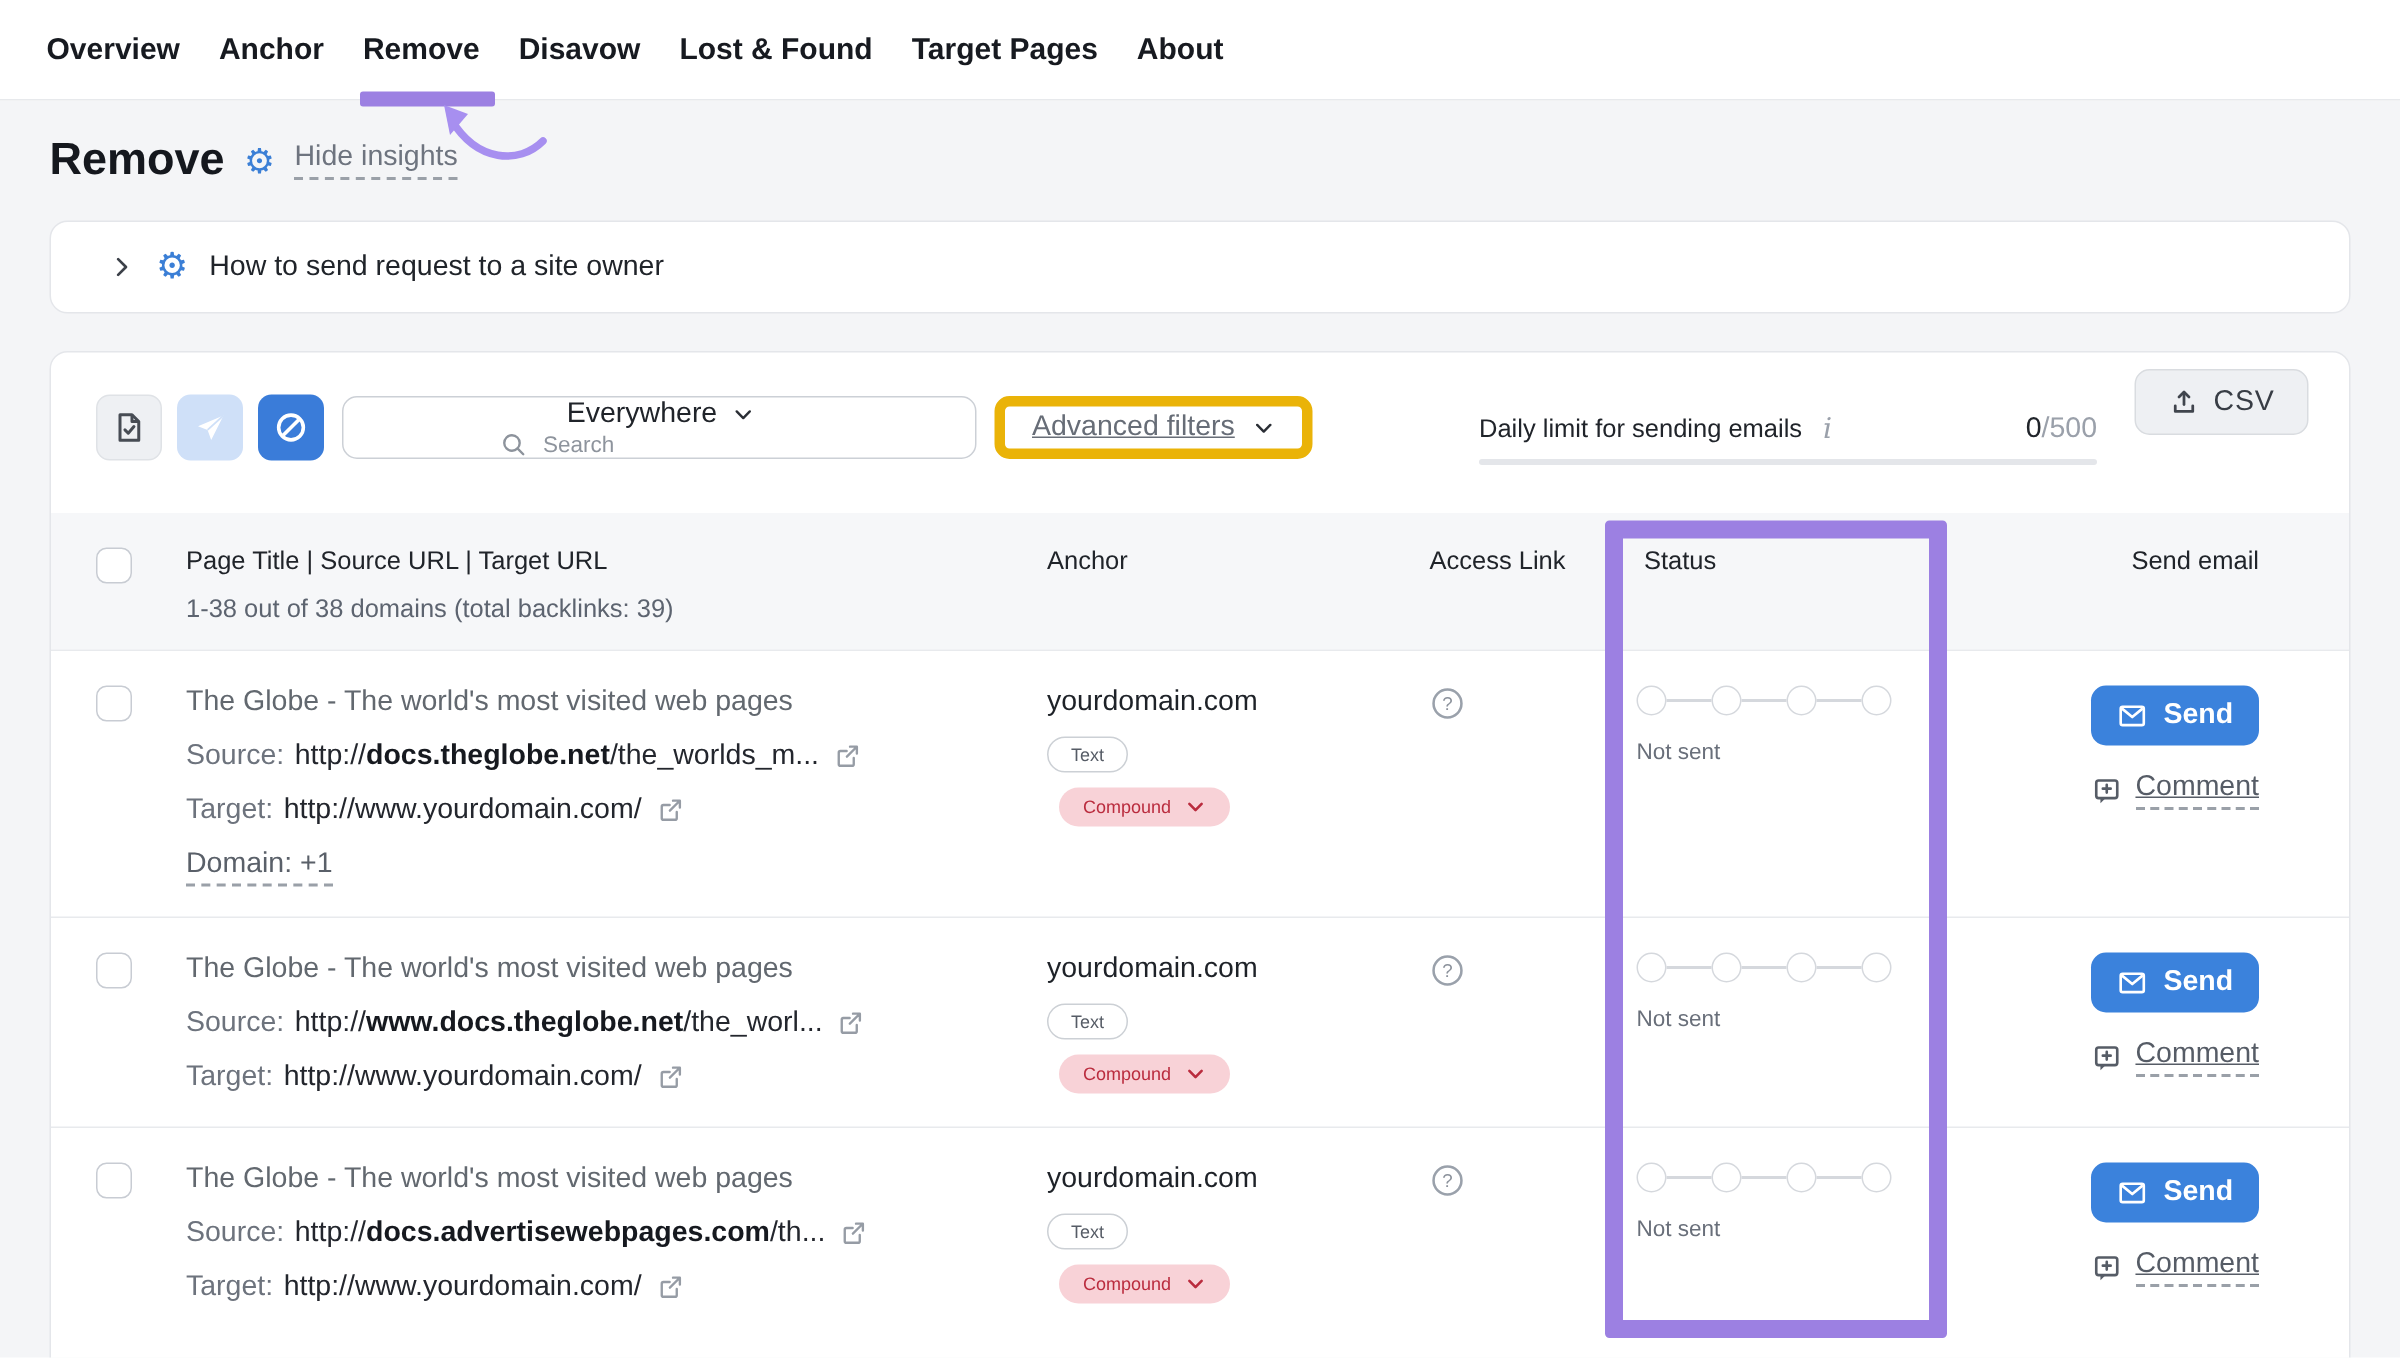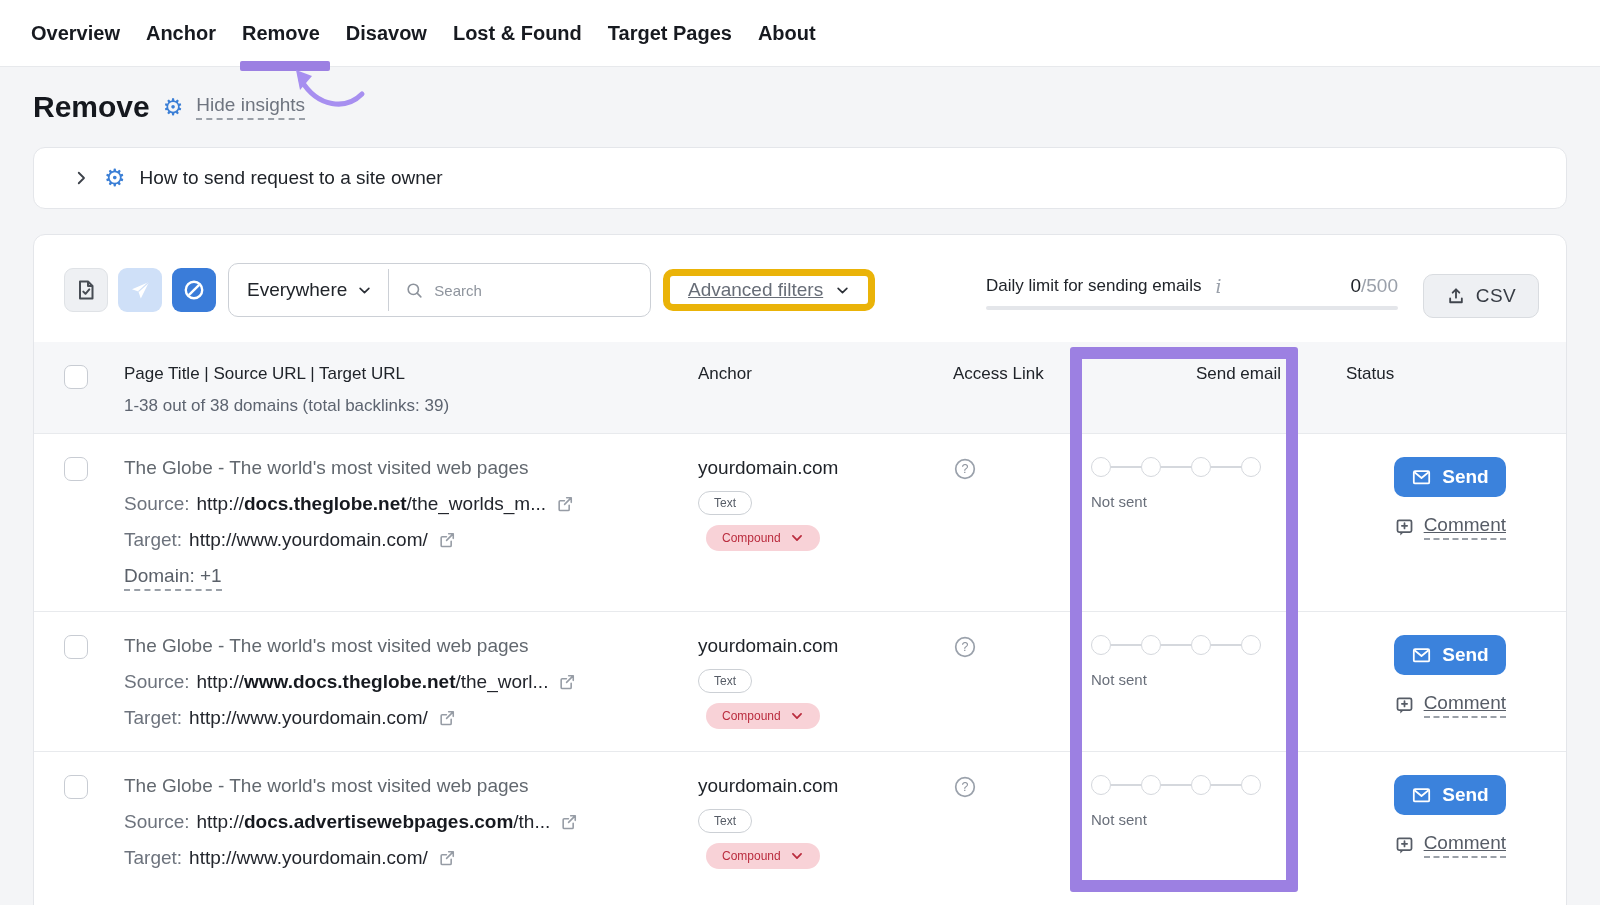--- a/index.html
+++ b/index.html
@@ -63,22 +63,22 @@
   .tools { position:absolute; left:30px; top:28px; display:flex; align-items:center; }
   .icon-btn {
     width:44px; height:44px; border-radius:9px; border:none; cursor:pointer;
     display:flex; align-items:center; justify-content:center; margin-right:10px;
   }
   .icon-btn.gray { background:#eef0f3; border:1px solid #dfe2e6; }
   .icon-btn.blue-light { background:#cfe0f8; }
   .icon-btn.blue { background:#3a7cd9; }
 
   .combo {
-    margin-left:2px; width:423px; height:54px; border:1px solid #ccd0d6;
-    border-radius:10px; background:#fff; display:flex; align-items:center;
+    margin-left:2px; width:423px; height:42px; border:1px solid #ccd0d6;
+    border-radius:10px; background:#fff; display:flex; align-items:center;flex-direction:column;
   }
   .scope-select {
     display:flex; align-items:center; gap:10px; padding:0 16px 0 18px;
     height:100%; cursor:pointer;
   }
   .scope-label { font-size:19px; color:#20242a; }
   .combo-divider { width:1px; height:42px; background:#ccd0d6; }
   .search-wrap { display:flex; align-items:center; gap:10px; padding-left:16px; flex:1; }
   .search-input {
     border:none; outline:none; font-size:15px; color:#20242a; width:200px;
@@ -94,21 +94,21 @@
   .daily { position:absolute; left:952px; top:40px; width:412px; }
   .daily-row { display:flex; align-items:center; }
   .daily-label { font-size:17px; color:#20242a; }
   .info-i { font-family:"DejaVu Serif", serif; font-style:italic; font-size:19px; color:#9aa0aa; margin-left:14px; }
   .daily-count { margin-left:auto; font-size:19px; }
   .daily-used { color:#20242a; }
   .daily-total { color:#9aa0aa; }
   .daily-bar { margin-top:9px; height:4px; background:#e4e6ea; border-radius:2px; }
 
   .csv-btn {
-    position:absolute; left:1389px; top:39px; width:116px; height:44px;
+    position:absolute; left:1389px; top:11px; width:116px; height:44px;
     background:#eef0f3; border:1px solid #d9dce0; border-radius:10px;
     display:flex; align-items:center; justify-content:center; gap:10px;
     font-size:19px; color:#383d45; letter-spacing:.5px; cursor:pointer;
   }
 
   
   .cols { display:grid; grid-template-columns:90px 574px 255px 138px 250px 1fr; }
 
   
   .thead { background:#f6f7f9; height:91px; padding-top:22px; }
@@ -284,22 +284,22 @@
   <div class="thead cols">
     <div>
         <div class="checkbox" style="margin-top:1px;"></div>
       </div>
     <div>
       <div class="th-main">Page Title | Source URL | Target URL</div>
       <div class="th-sub">1-38 out of 38 domains (total backlinks: 39)</div>
     </div>
     <div class="th">Anchor</div>
     <div class="th">Access Link</div>
+    <div class="th" style="padding-left:5px;">Status</div>
     <div class="th cell-right">Send email</div>
-    <div class="th" style="padding-left:5px;">Status</div>
   </div>
 
   <div class="trow r1 cols">
     <div>
         <div class="checkbox"></div>
       </div>
     <div>
       <div class="row-title">The Globe - The world's most visited web pages</div>
       <div class="url-line">
         <span class="lbl">Source:</span>

